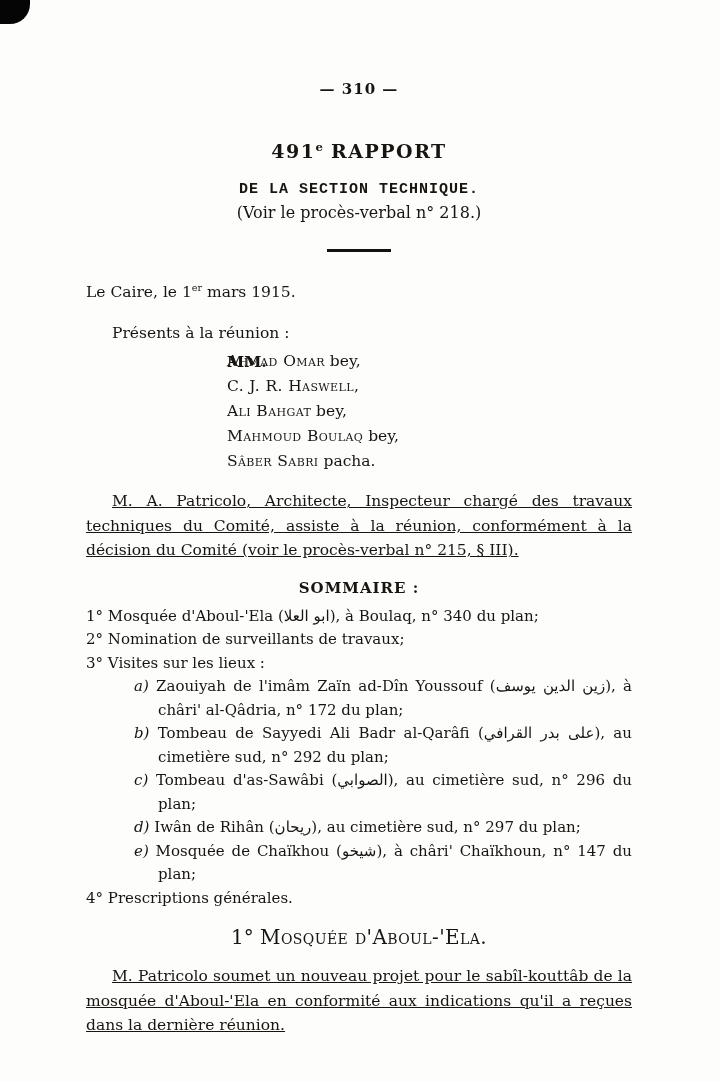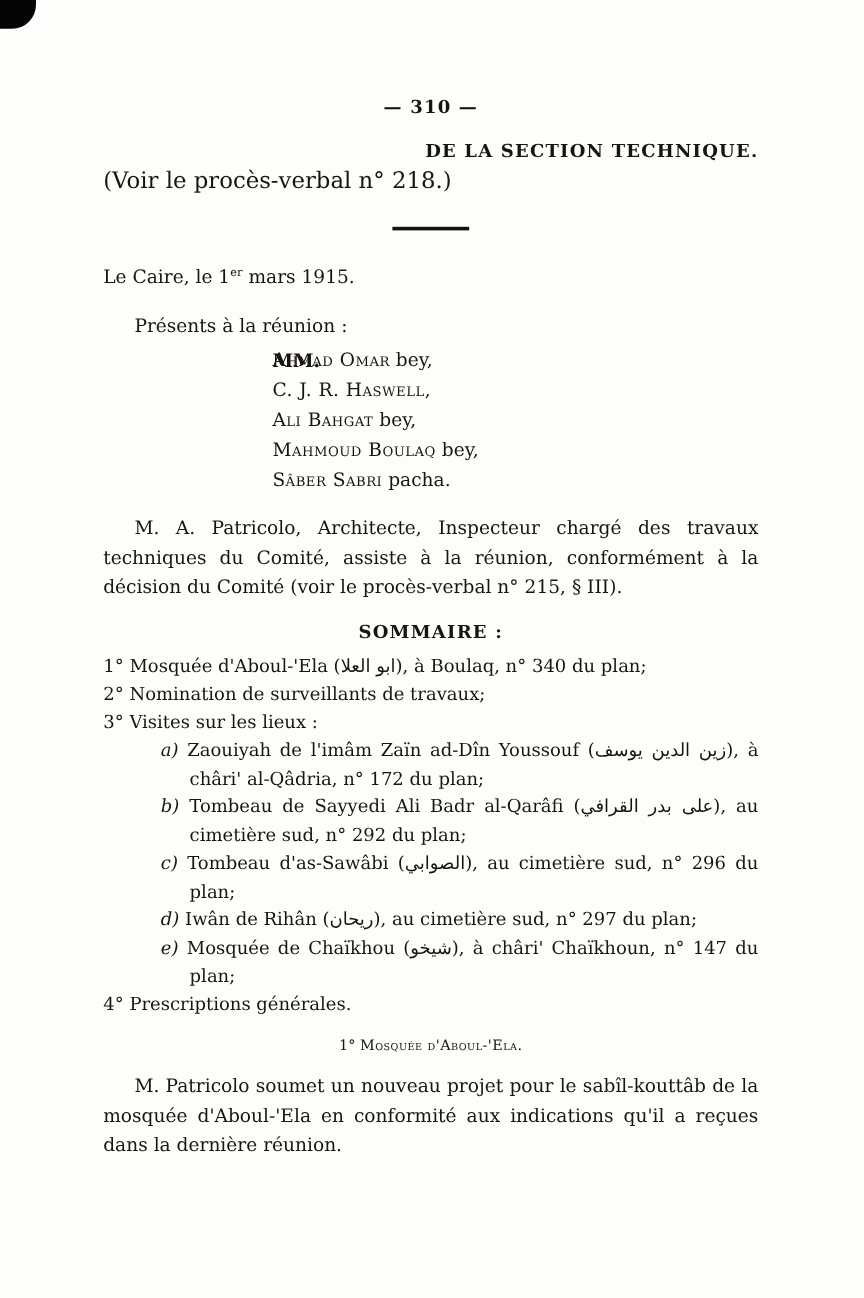--- a/index.html
+++ b/index.html
@@ -18,55 +18,56 @@
     background: #050505;
     border-bottom-right-radius: 20px;
   }
   .content { padding: 80px 88px 0 86px; }
 
   .pagenum { text-align: center; font-weight: bold; font-size: 15px; letter-spacing: 1px; }
 
   .title { text-align: center; font-weight: bold; font-size: 19px; letter-spacing: 1.5px; margin-top: 42px; }
   .sup { vertical-align: super; font-size: 62%; letter-spacing: 0; }
 
-  .subtitle { text-align: right; font-weight: bold; font-size: 15px; letter-spacing: 1px; margin-top: 19px; }
-  .note { font-size: 19px; margin-top: 5px; }
+  .subtitle { text-align: center; font-weight: bold; font-size: 15px; letter-spacing: 1px; margin-top: 19px; font-family: Liberation Mono, monospace; }
+  .note { text-align: center; font-size: 16px; margin-top: 5px; }
 
   .rule { width: 64px; height: 3px; background: #141210; margin: 27px auto 0; }
 
   .dateline { padding-right: 38px; font-size: 15.5px; margin-top: 30px; }
 
   .presents { font-size: 15.5px; margin-top: 23px; text-indent: 26px; }
 
   .attendees { position: relative; margin: 7px 0 0 141px; font-size: 15.5px; line-height: 25px; }
   .mm { position: absolute; left: 0; top: 0; font-weight: bold; }
   .attendee-names { }
   .attendee-name { font-variant: small-caps; letter-spacing: 0.4px; }
 
-  .para { font-size: 15.5px; line-height: 24.5px; text-align: justify; text-indent: 26px; margin-top: 15px; }
+  .para { font-size: 15.5px; line-height: 24.5px; text-align: justify; text-indent: 26px; margin-top: 15px; text-decoration: underline; }
 
   .som-heading { text-align: center; font-weight: bold; font-size: 15px; letter-spacing: 1px; margin-top: 16px; }
 
   .som-list { font-size: 15px; line-height: 23.5px; margin-top: 8px; }
   .som-item { padding-left: 24px; text-indent: -24px; text-align: justify; }
   .som-sub  { padding-left: 72px; text-indent: -24px; text-align: justify; }
   .sub-label { font-style: italic; }
 
-  .section-heading { text-align: center; font-size: 12px; margin-top: 15px; }
+  .section-heading { text-align: center; font-size: 20px; margin-top: 15px; }
   .sc { font-variant: small-caps; letter-spacing: 0.4px; }
 </style>
 </head>
 <body>
 
 <div class="scan-artifact"></div>
 
 <div class="content">
 
   <div class="pagenum">— 310 —</div>
 
+  <div class="title"><span>491</span><span class="sup">e</span><span> RAPPORT</span></div>
 
   <div class="subtitle">DE LA SECTION TECHNIQUE.</div>
 
   <div class="note">(Voir le procès-verbal n° 218.)</div>
 
   <div class="rule"></div>
 
   <div class="dateline"><span>Le Caire, le 1</span><span class="sup">er</span><span> mars 1915.</span></div>
 
   <div class="presents">Présents à la réunion :</div>

